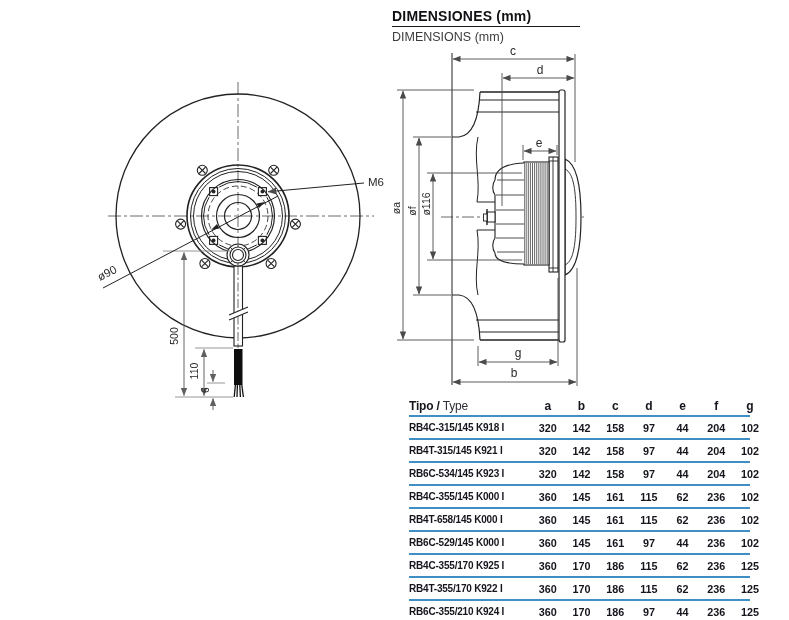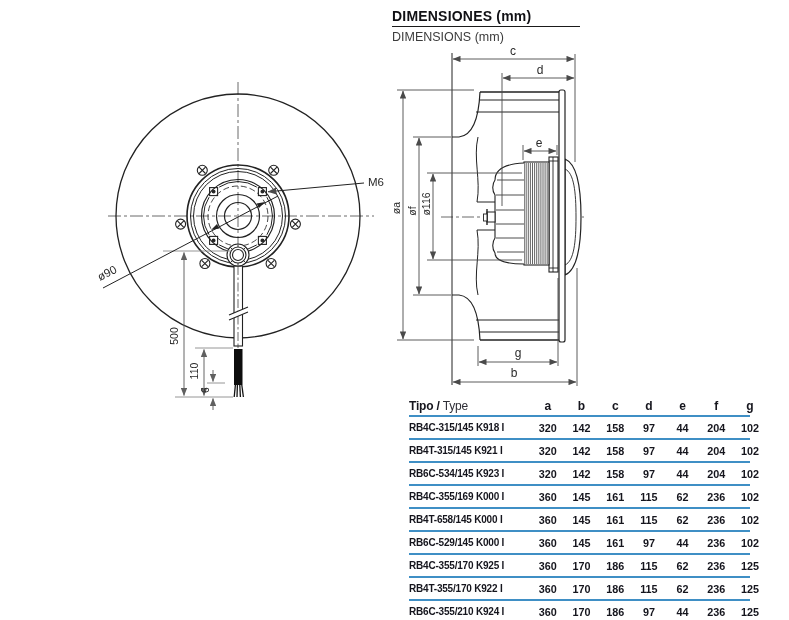--- a/index.html
+++ b/index.html
@@ -284,21 +284,21 @@
         <div class="col type">RB6C-534/145 K923 I</div>
         <div class="col num">320</div>
         <div class="col num">142</div>
         <div class="col num">158</div>
         <div class="col num">97</div>
         <div class="col num">44</div>
         <div class="col num">204</div>
         <div class="col num">102</div>
       </div>
       <div class="trow">
-        <div class="col type">RB4C-355/169 K000 I</div>
+        <div class="col type">RB4C-355/145 K000 I</div>
         <div class="col num">360</div>
         <div class="col num">145</div>
         <div class="col num">161</div>
         <div class="col num">115</div>
         <div class="col num">62</div>
         <div class="col num">236</div>
         <div class="col num">102</div>
       </div>
       <div class="trow">
         <div class="col type">RB4T-658/145 K000 I</div>

